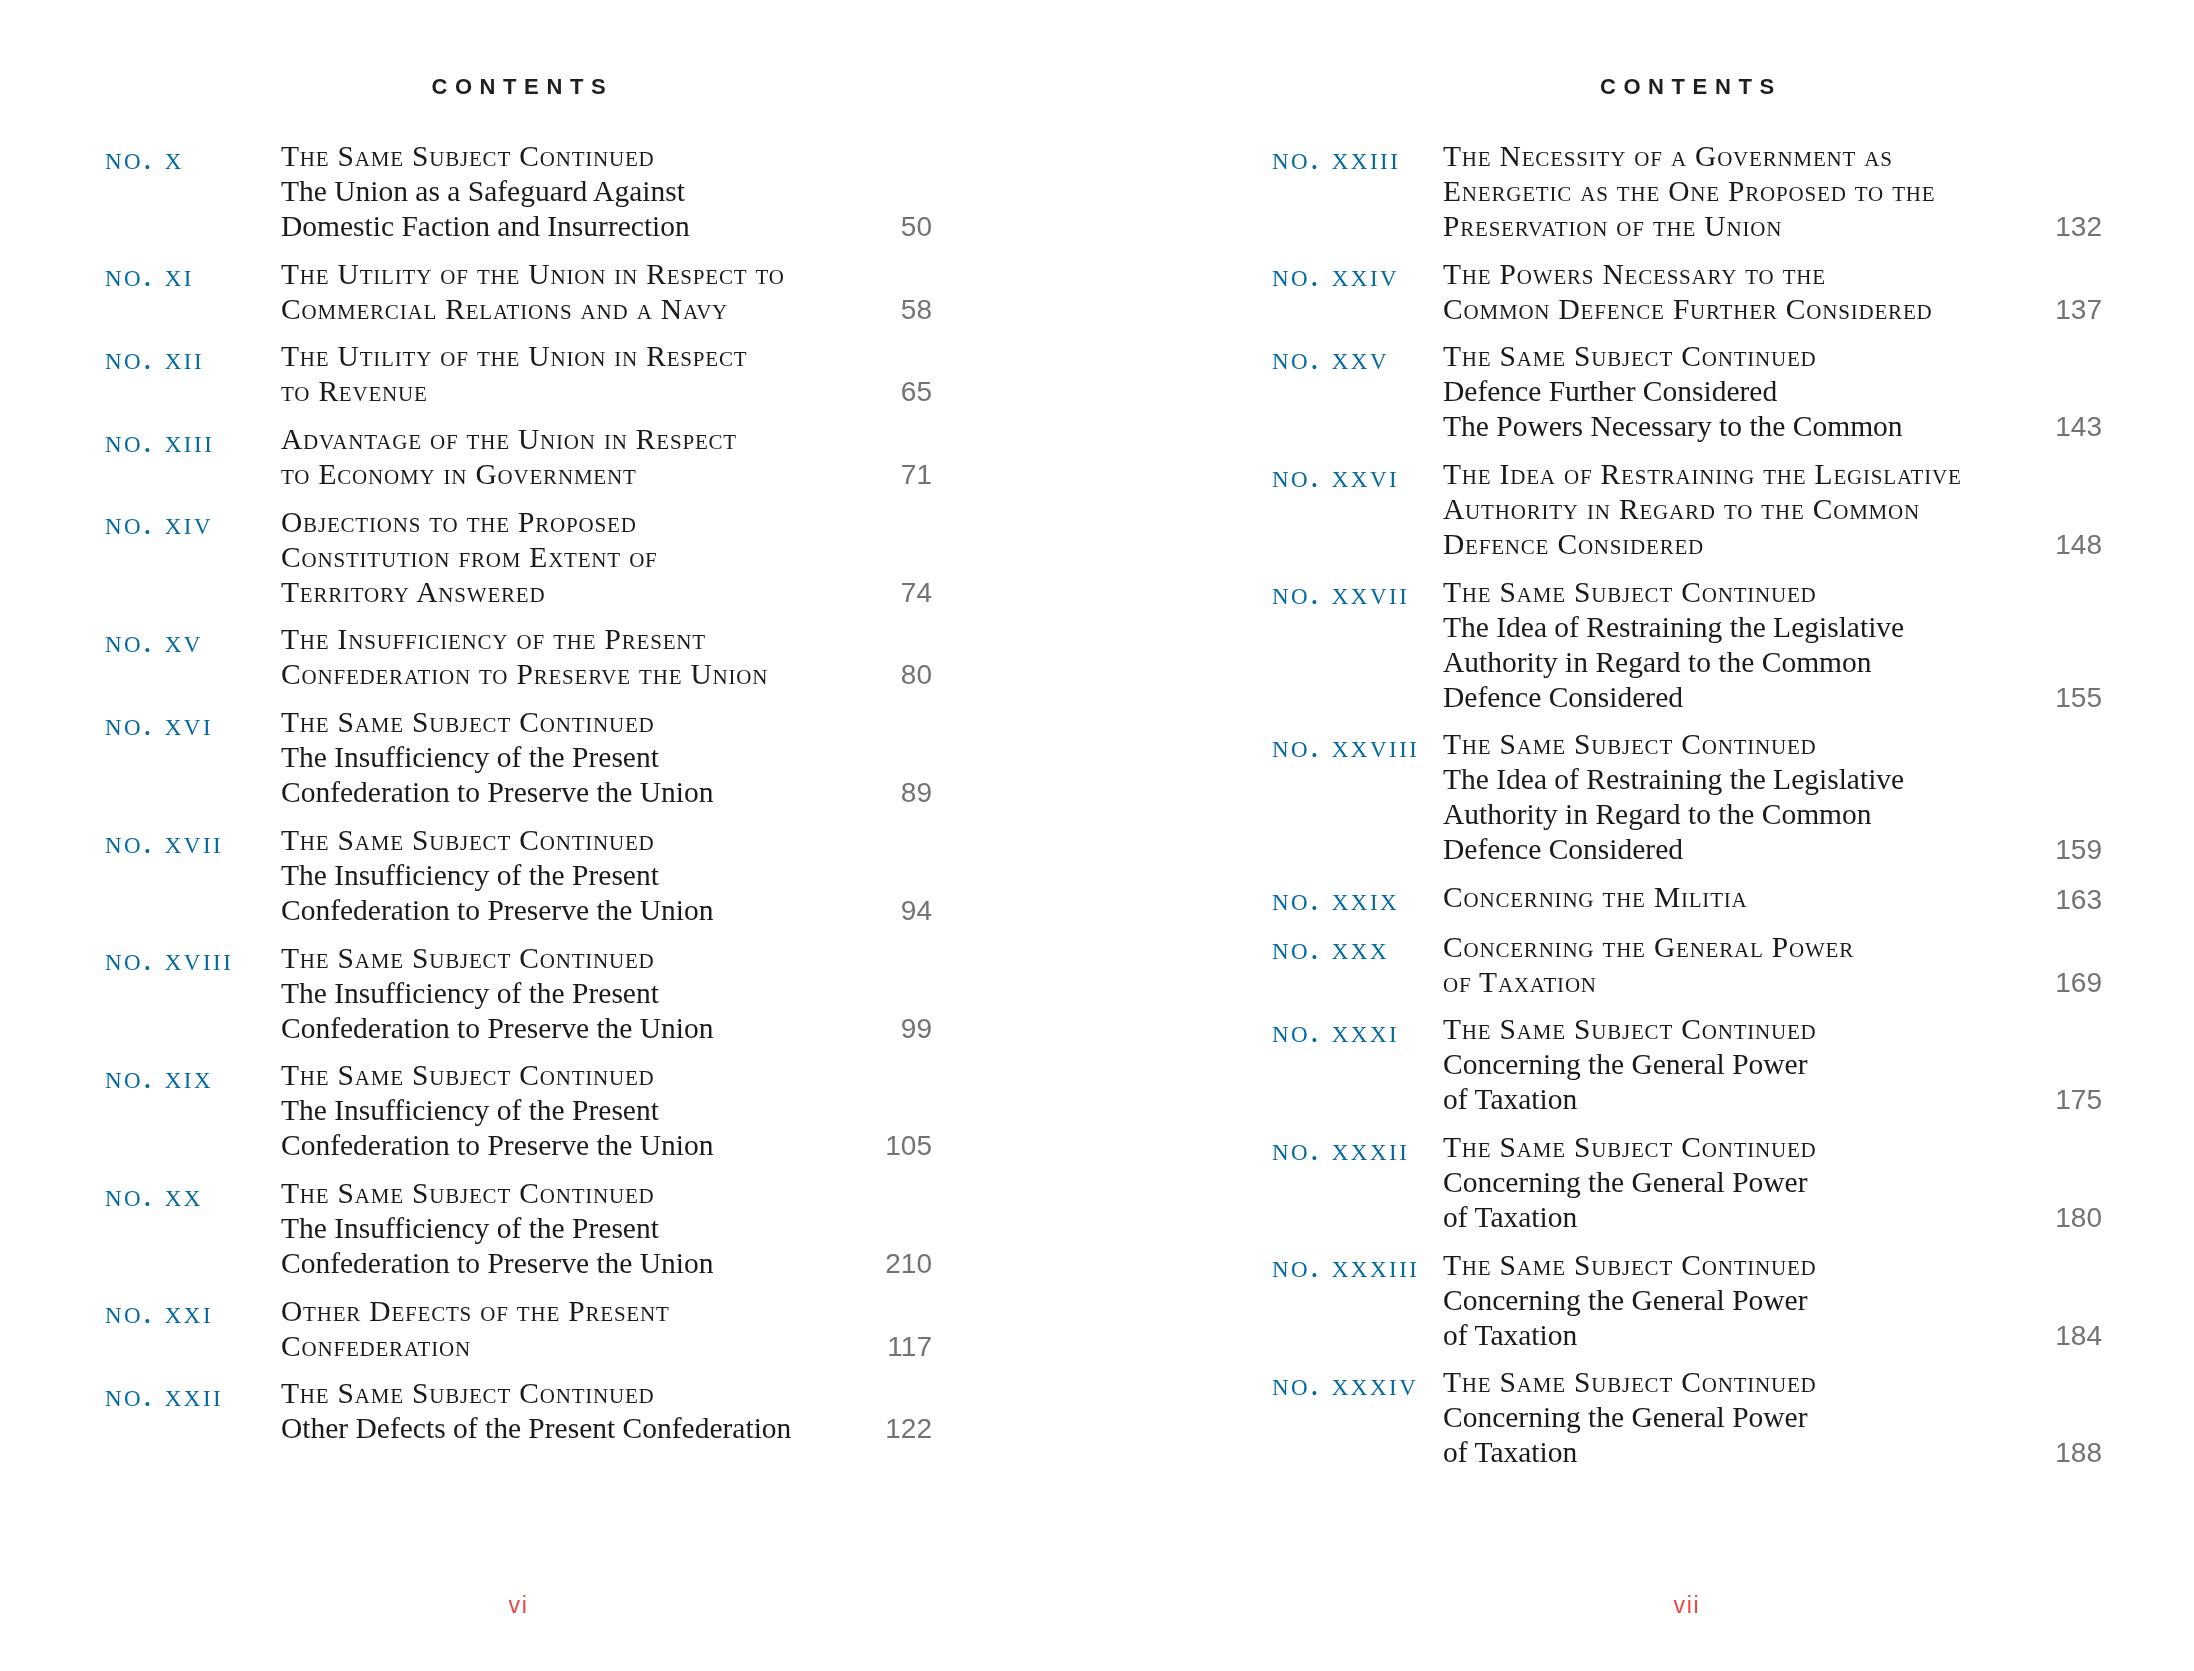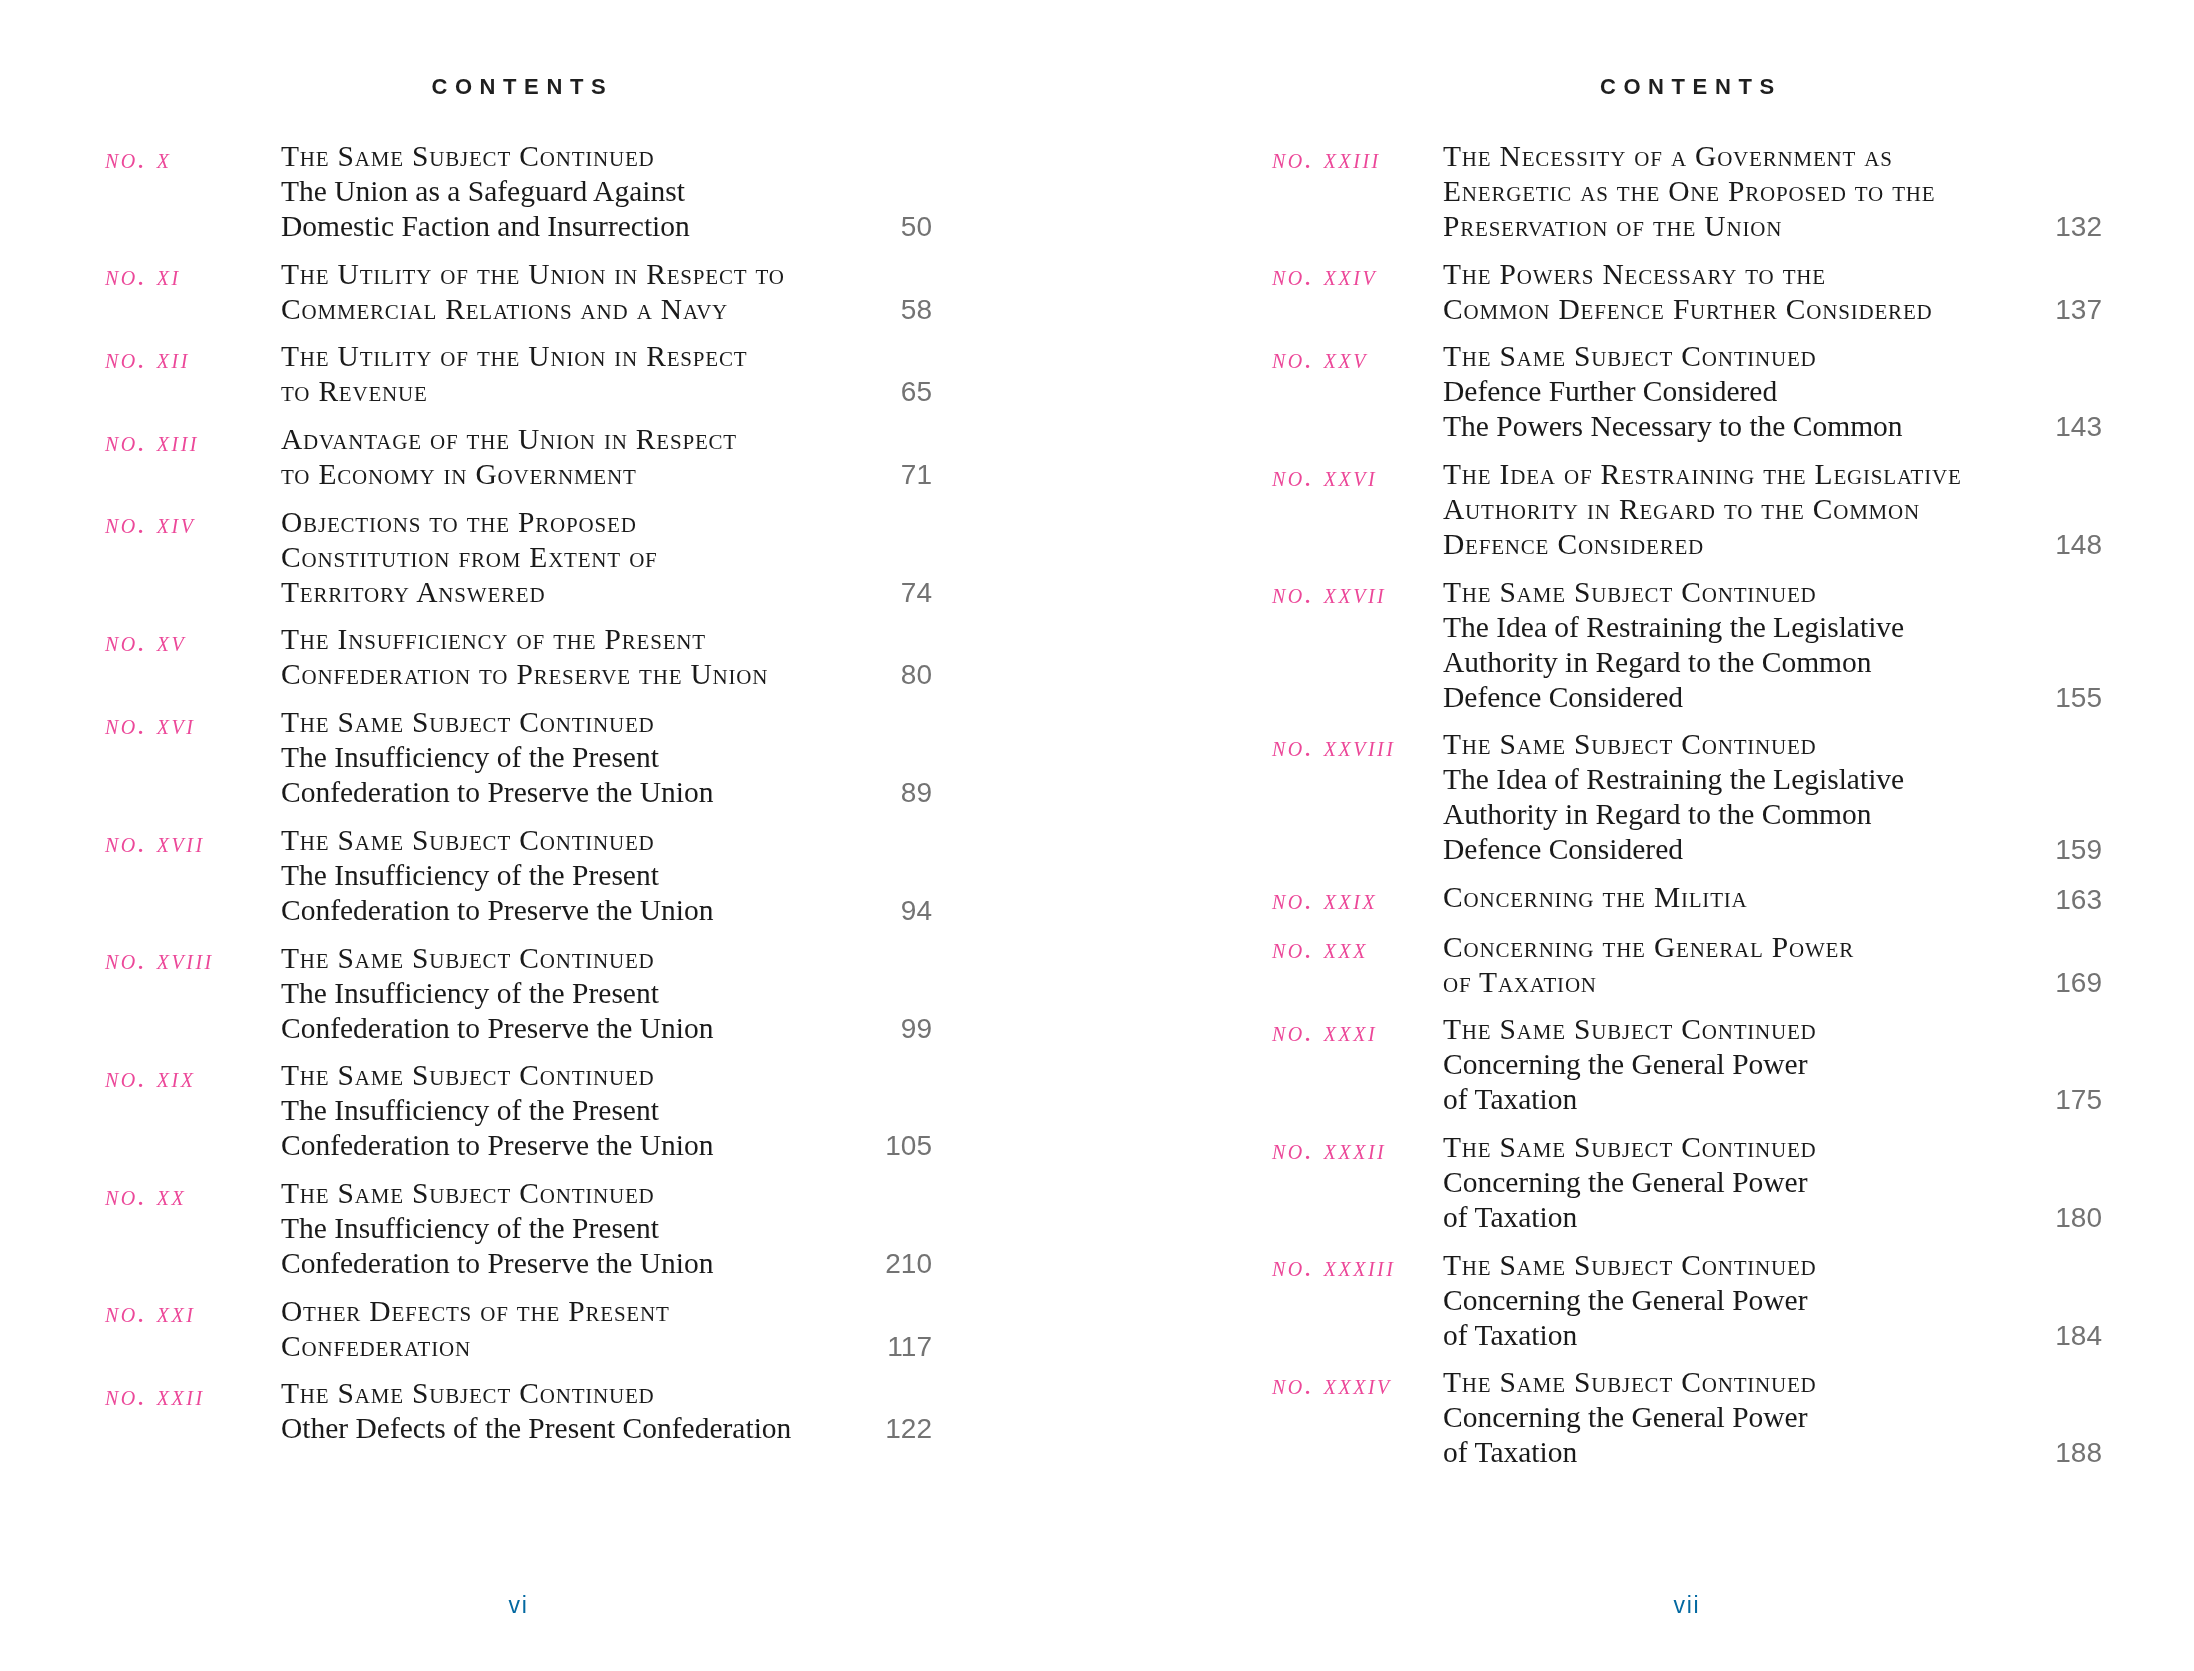--- a/index.html
+++ b/index.html
@@ -53,26 +53,25 @@
   .entry {
     display: grid;
     grid-template-columns: var(--label-w, 176px) 1fr 95px;
     margin-bottom: 12.7px;
   }
   .page-left  { --label-w: 176px; }
   .page-right { --label-w: 171px; }
   .entry-no {
     font-variant: small-caps;
     letter-spacing: 2.5px;
-    color: #ec4899;
-    font-size: 28px;
+    color: #0369a1;
+    font-size: 33px;
     line-height: 35px;
     padding-top: 1.7px;
     white-space: nowrap;
-    font-style: italic;
   }
   .entry-title {
     font-size: 29.5px;
     line-height: 35px;
     color: #1a1a1a;
   }
   .entry-title .line {
     white-space: nowrap;
   }
   .entry-title .line.sc {
@@ -89,21 +88,21 @@
   }
   .folio {
     position: absolute;
     top: 1592px;
     left: 0;
     width: 100%;
     text-align: center;
     font-family: "Liberation Sans", sans-serif;
     font-size: 23px;
     letter-spacing: 1.7px;
-    color: #0369a1;
+    color: #ef4444;
   }
 </style>
 </head>
 <body>
 
 <div class="spread">
 
   <section class="page page-left">
     <div class="inner">
       <div class="page-header">CONTENTS</div>

